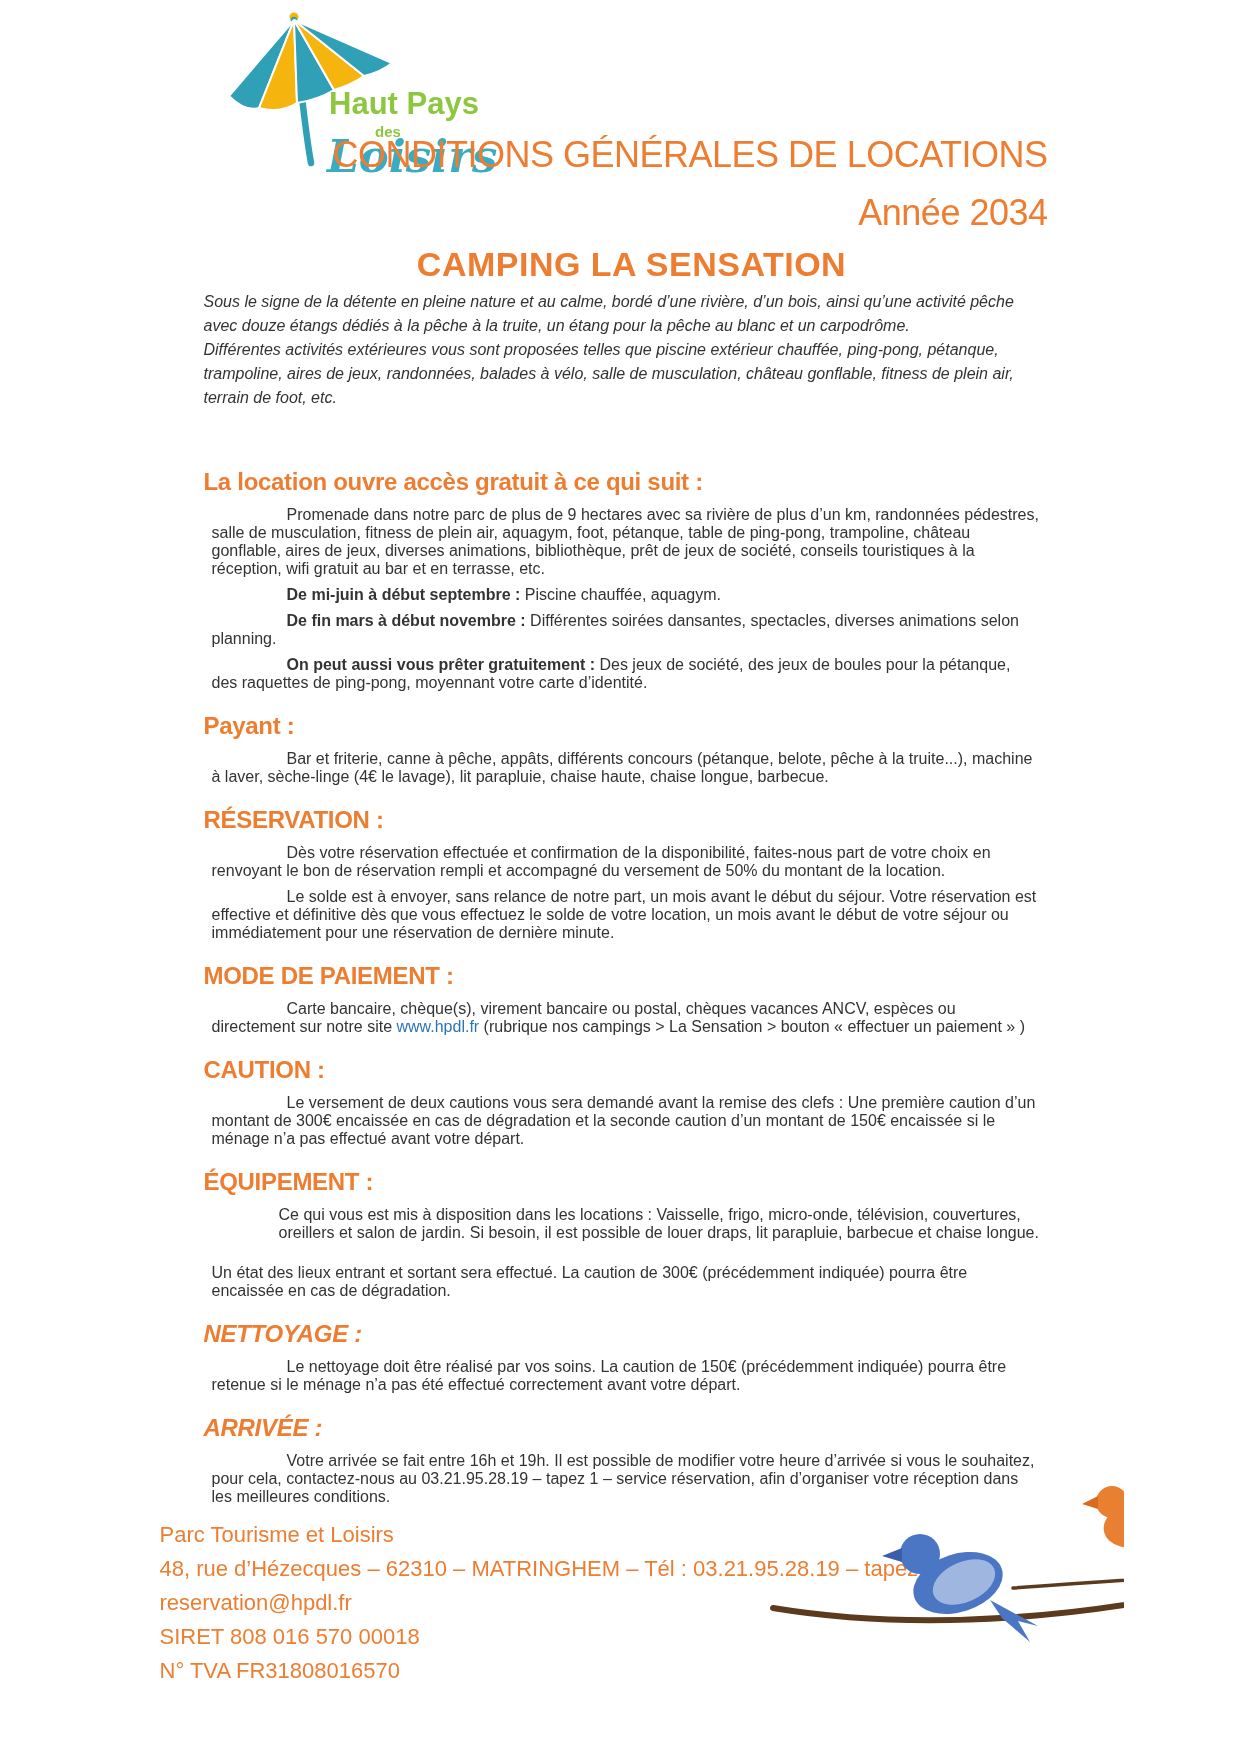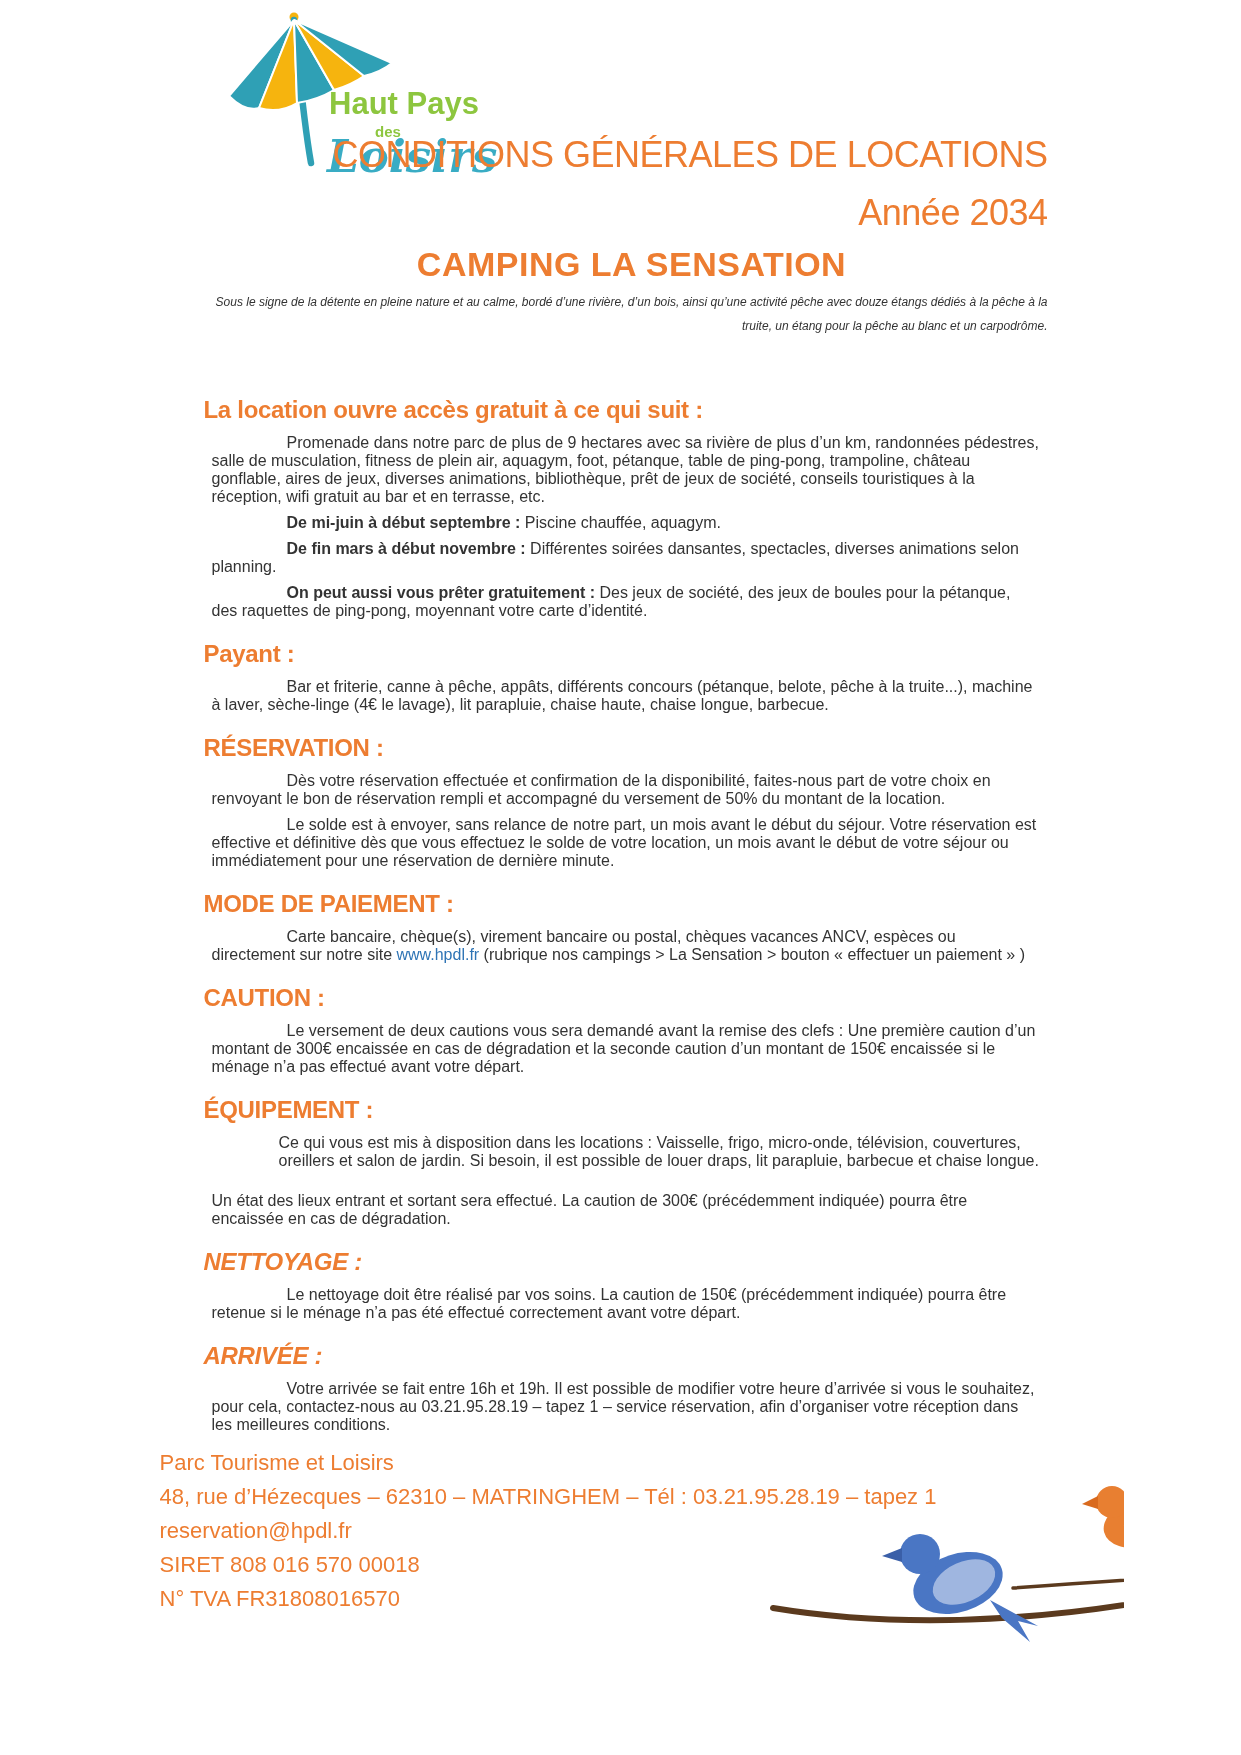--- a/index.html
+++ b/index.html
@@ -35,22 +35,22 @@
   .camping-title{
     position:absolute;left:12px;right:0;top:246px;
     text-align:center;
     color:var(--accent);
     font-weight:bold;
     font-size:34px;line-height:36px;
     letter-spacing:0.5px;
     white-space:nowrap;
   }
   .intro p{
-    margin:0;text-align:right;
-    font-style:italic;font-size:12px;line-height:24px;
+    margin:0;text-align:left;
+    font-style:italic;font-size:16px;line-height:24px;
   }
   .sec h2{
     margin:18px 0 5px 0;
     color:var(--accent);
     font-weight:bold;
     font-size:24px;line-height:32px;
     letter-spacing:-0.3px;
   }
   .sec h2.h-italic{font-style:italic;}
   .sec.first h2{margin-top:56px;}
@@ -98,20 +98,21 @@
       <div class="title-block">
         <div>CONDITIONS GÉNÉRALES DE LOCATIONS</div>
         <div>Année 2034</div>
       </div>
 
       <div class="camping-title">CAMPING LA SENSATION</div>
     </div>
 
     <div class="intro">
       <p>Sous le signe de la détente en pleine nature et au calme, bordé d’une rivière, d’un bois, ainsi qu’une activité pêche avec douze étangs dédiés à la pêche à la truite, un étang pour la pêche au blanc et un carpodrôme.</p>
+      <p>Différentes activités extérieures vous sont proposées telles que piscine extérieur chauffée, ping-pong, pétanque, trampoline, aires de jeux, randonnées, balades à vélo, salle de musculation, château gonflable, fitness de plein air, terrain de foot, etc.</p>
     </div>
 
     <div class="sec first">
       <h2>La location ouvre accès gratuit à ce qui suit :</h2>
       <p class="indent">Promenade dans notre parc de plus de 9 hectares avec sa rivière de plus d’un km, randonnées pédestres, salle de musculation, fitness de plein air, aquagym, foot, pétanque, table de ping-pong, trampoline, château gonflable, aires de jeux, diverses animations, bibliothèque, prêt de jeux de société, conseils touristiques à la réception, wifi gratuit au bar et en terrasse, etc.</p>
       <p class="indent"><span class="seg-bold">De mi-juin à début septembre : </span><span>Piscine chauffée, aquagym.</span></p>
       <p class="indent"><span class="seg-bold">De fin mars à début novembre : </span><span>Différentes soirées dansantes, spectacles, diverses animations selon planning.</span></p>
       <p class="indent"><span class="seg-bold">On peut aussi vous prêter gratuitement : </span><span>Des jeux de société, des jeux de boules pour la pétanque, des raquettes de ping-pong, moyennant votre carte d’identité.</span></p>
     </div>
 

